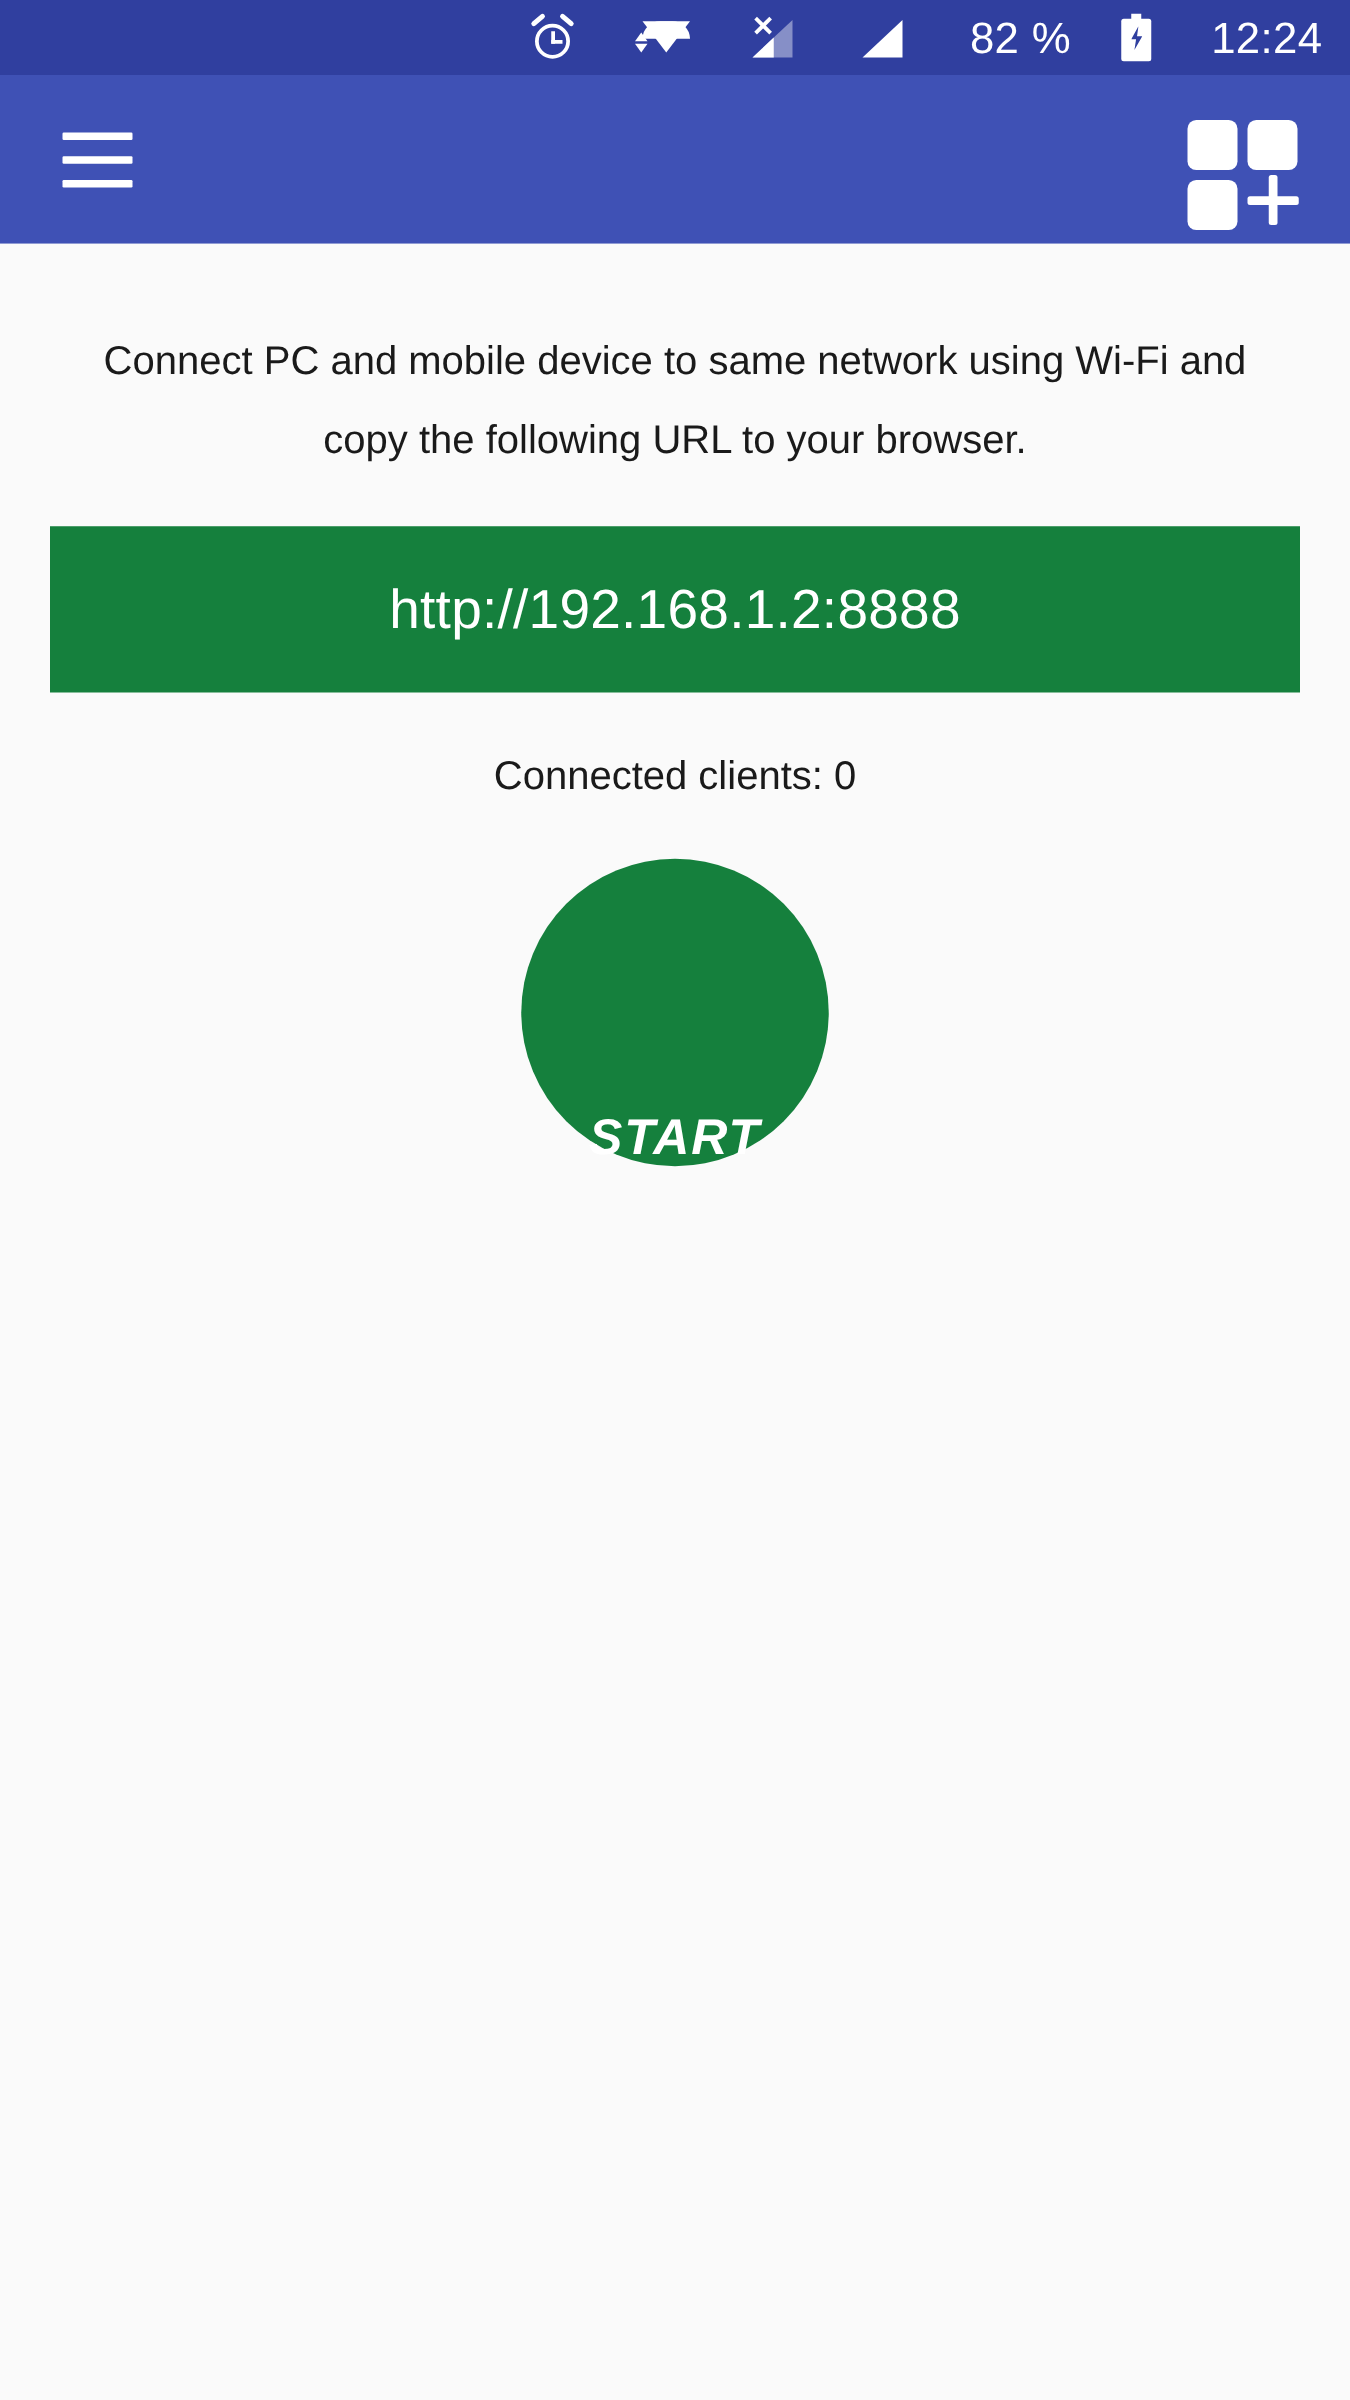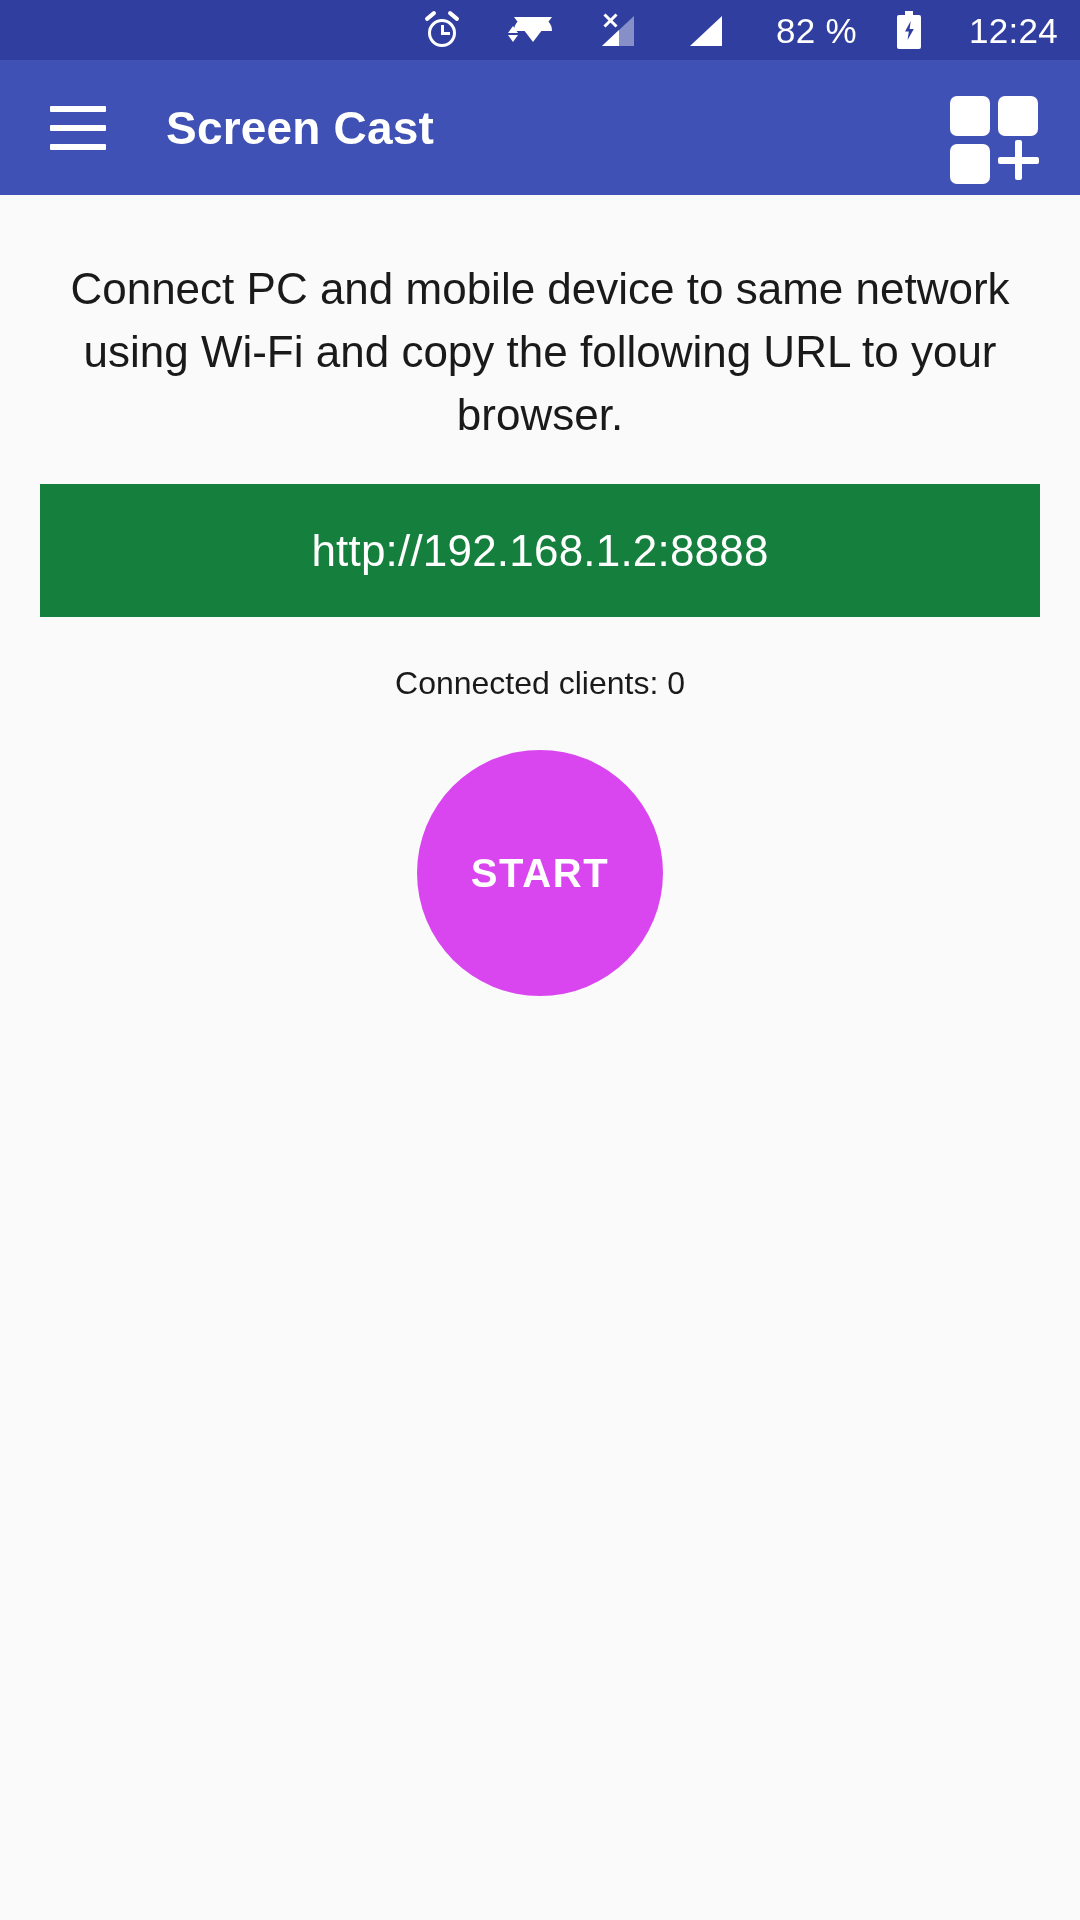--- a/index.html
+++ b/index.html
@@ -122,42 +122,43 @@
   #content {
     position:absolute; top:195px; left:0;
     width:1080px; height:1725px;
     background:#fafafa;
   }
   #instruction-text {
     margin:0 auto; padding-top:62px;
     width:980px;
     text-align:center;
     color:#1a1a1a;
-    font-size:44px;
+    font-size:32px;
     line-height:63px;
     font-weight:400;
   }
   #url-banner {
     margin:38px auto 0 auto;
     width:1000px; height:133px;
     background:#15803d;
     display:flex; align-items:center; justify-content:center;
     cursor:pointer;
   }
   #url-text { color:#ffffff; font-size:44px; font-weight:400; letter-spacing:.2px; }
   #clients-text {
     margin-top:48px; text-align:center;
     color:#1a1a1a; font-size:32px; font-weight:400;
   }
   #start-button {
     margin:48px auto 0 auto;
     width:246px; height:246px; border-radius:50%;
-    background:#d946ef;
-    display:flex; align-items:center; justify-content:center;
+    background:#15803d;
+    display:flex; align-items:flex-end; justify-content:center;
     cursor:pointer;
+    font-style:italic;
   }
   #start-label { color:#ffffff; font-size:40px; font-weight:700; letter-spacing:1.6px; }
 </style>
 </head>
 <body>
 
 <div id="status-bar">
 
   <div class="sb-item">
     <div class="alarm-icon">
@@ -212,21 +213,20 @@
 </div>
 
 <div id="app-bar">
 
   <div id="menu-button">
     <span></span>
       <span></span>
       <span></span>
   </div>
 
-  <div id="app-title">Screen Cast</div>
 
   <div id="add-cast-button">
     <span class="sq sq1"></span>
     <span class="sq sq2"></span>
     <span class="sq sq3"></span>
     <span class="plus-v"></span>
     <span class="plus-h"></span>
   </div>
 </div>
 

